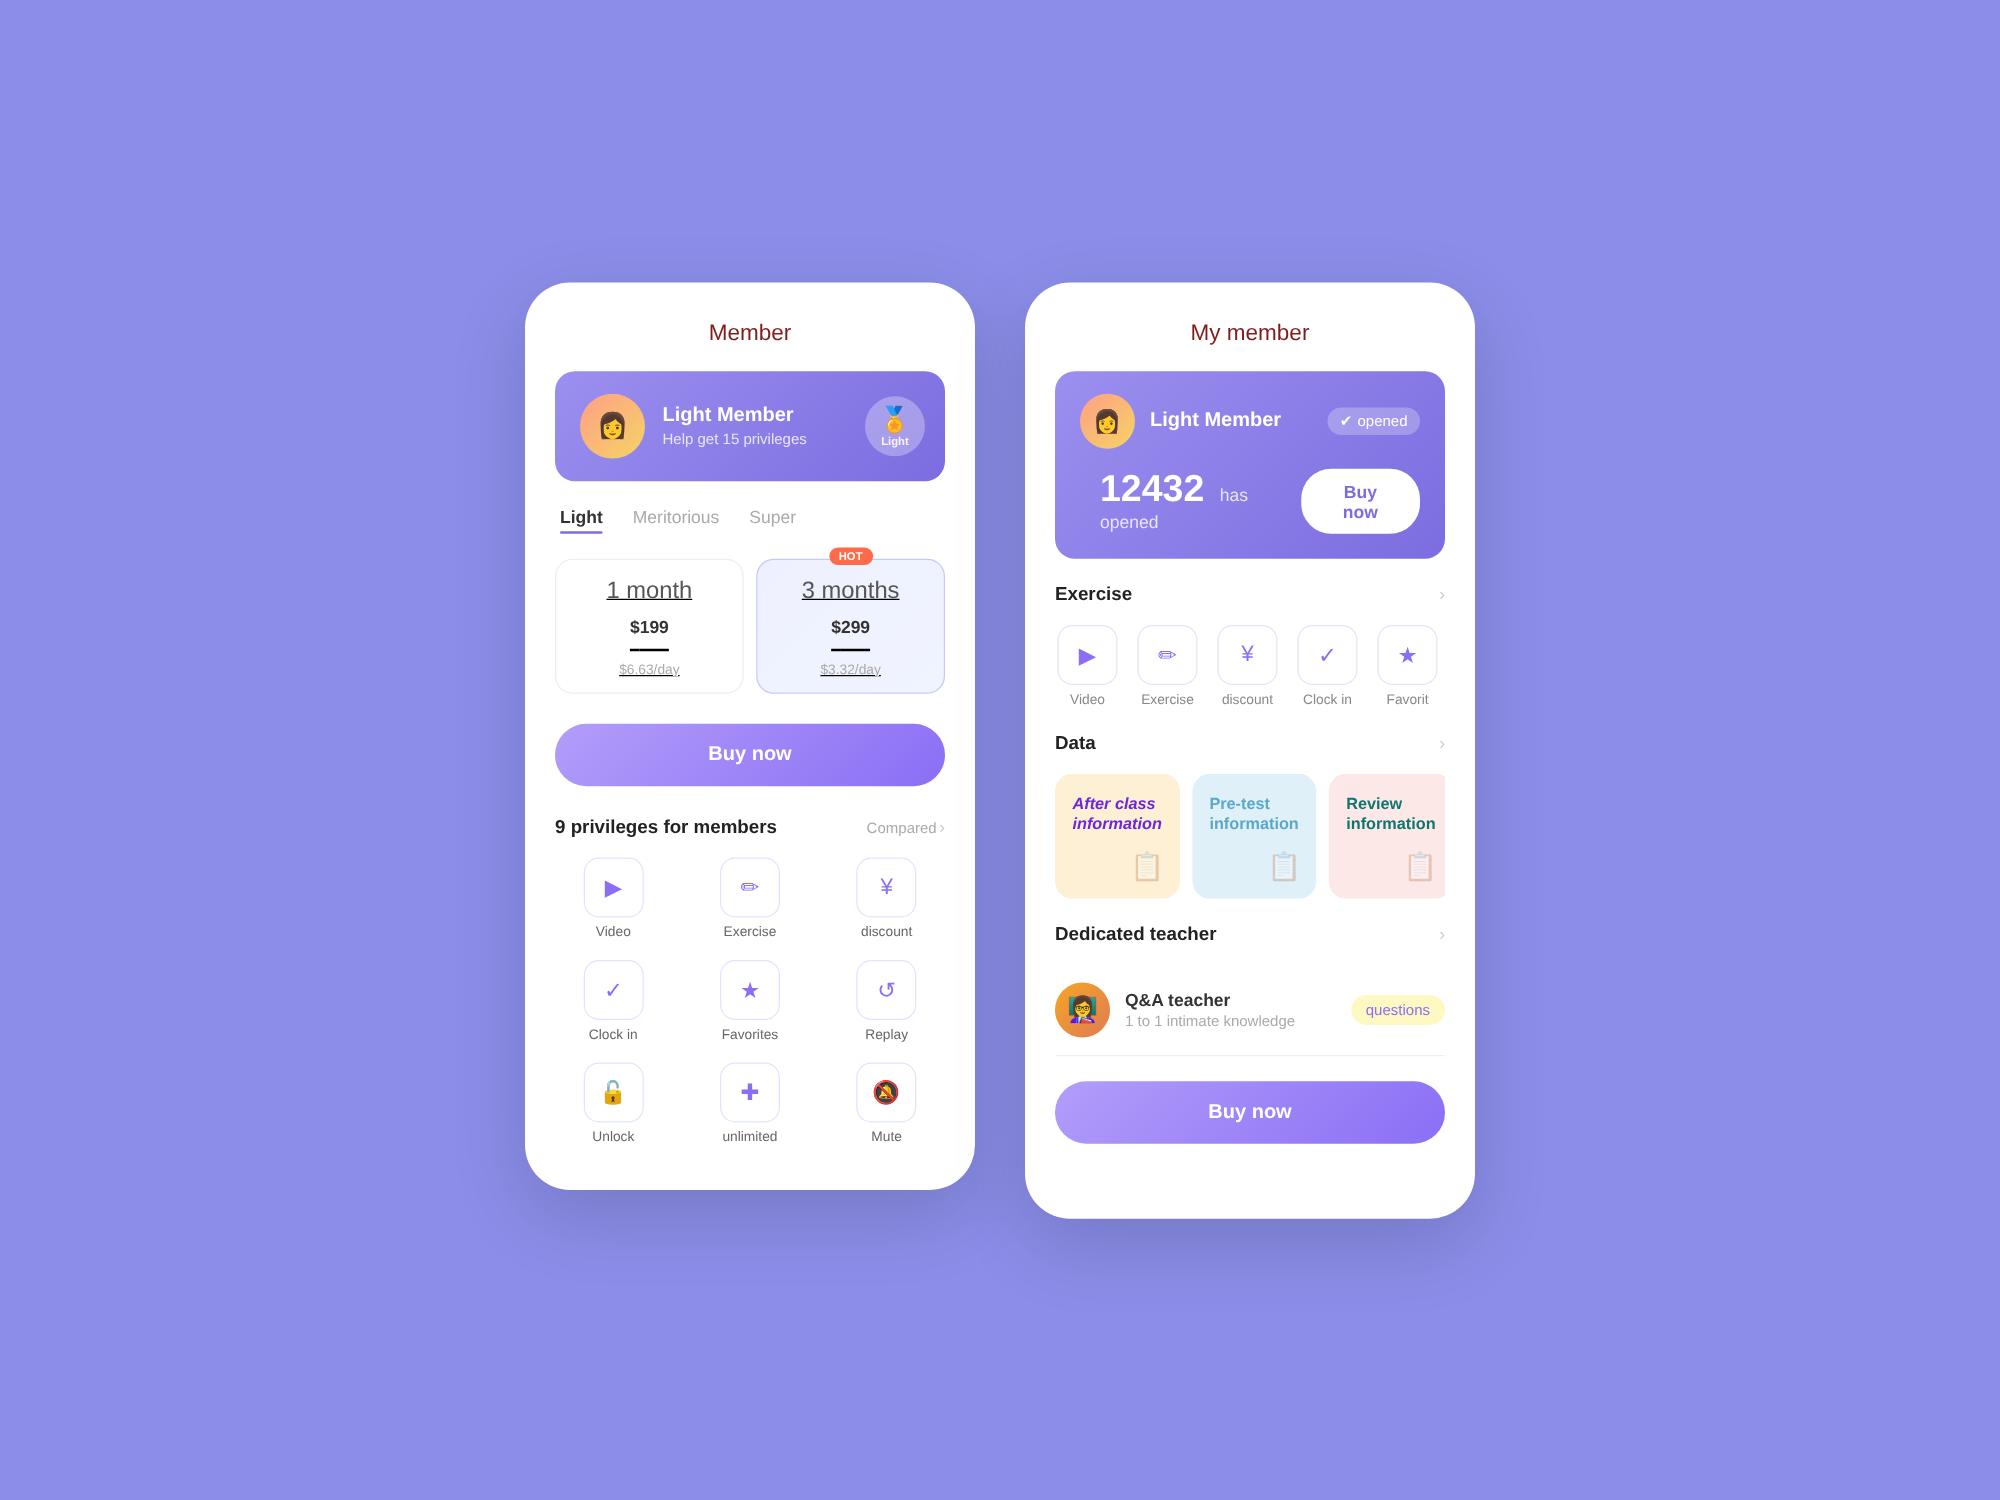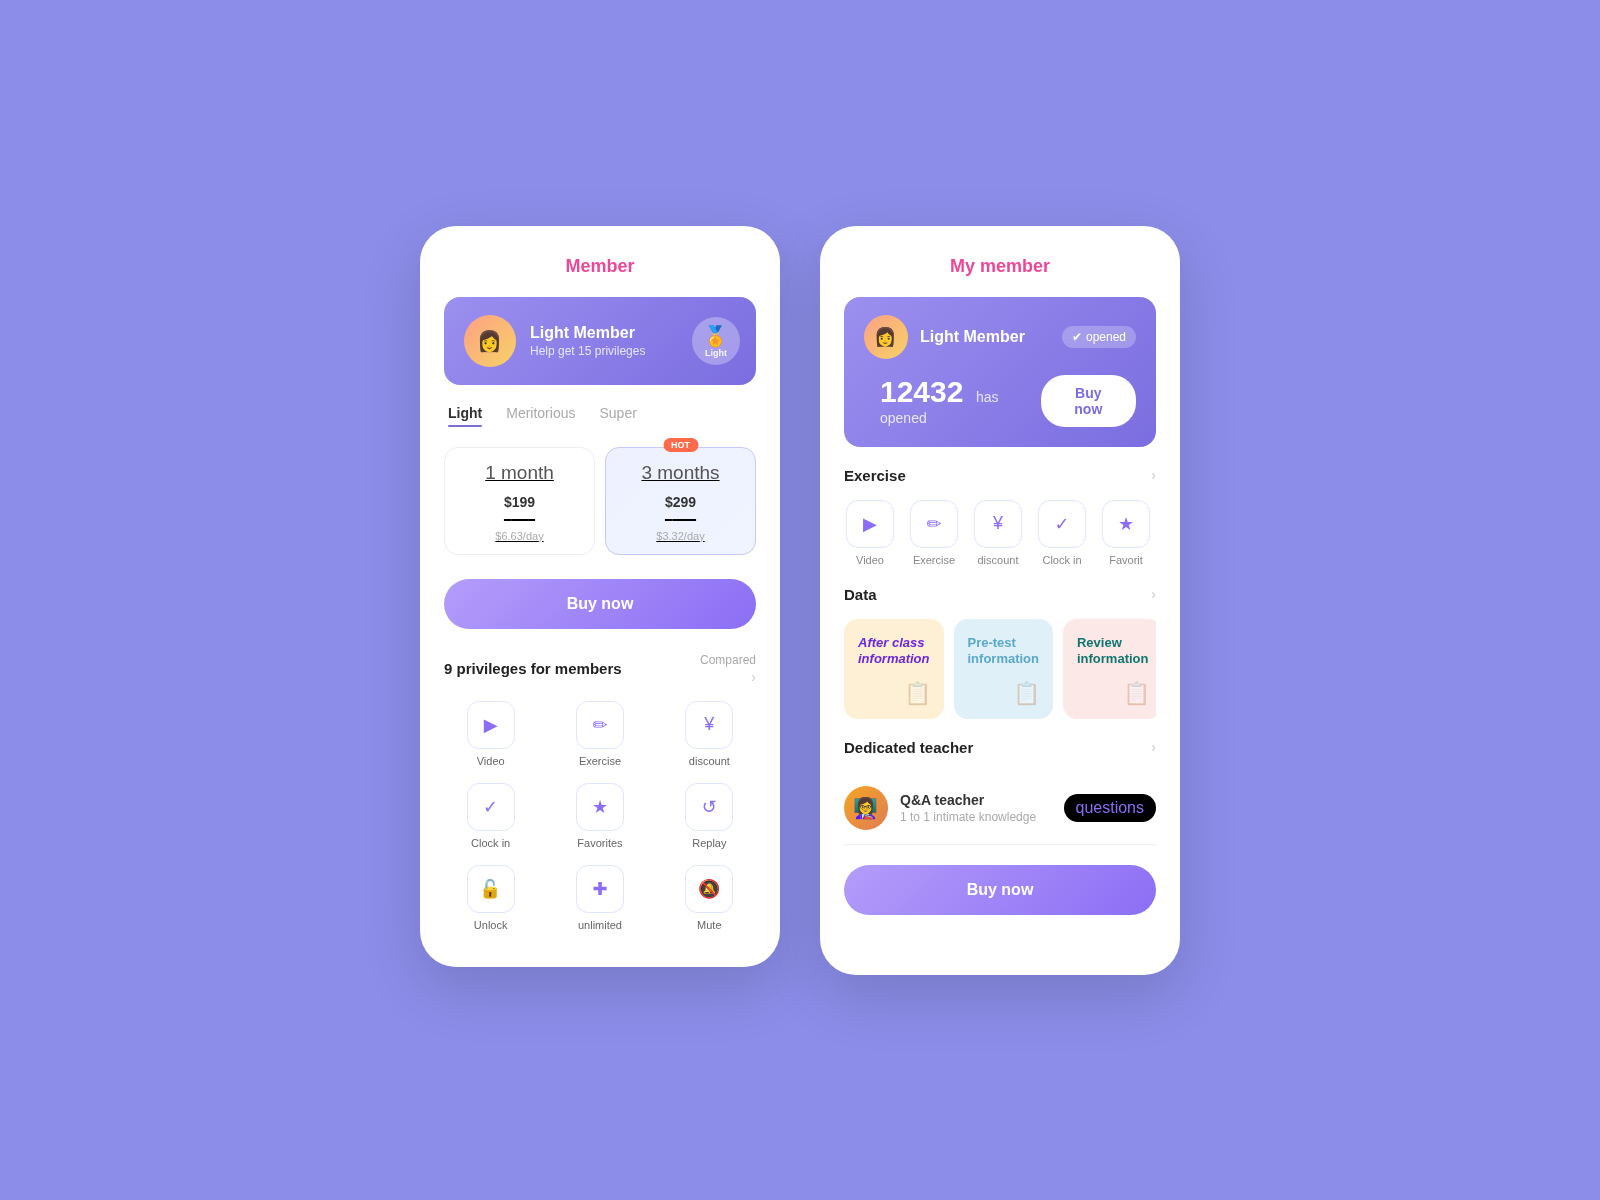--- a/index.html
+++ b/index.html
@@ -20,22 +20,22 @@
     .phone-card {
       background: #fff;
       border-radius: 36px;
       padding: 30px 24px 36px;
       width: 360px;
       box-shadow: 0 20px 60px rgba(0,0,0,0.15);
     }
     .phone-title {
       text-align: center;
       font-size: 18px;
-      font-weight: 700;
-      color: #ec4899;
+      font-weight: 400;
+      color: #7f1d1d;
       margin-bottom: 20px;
     }
 
     
     .member-banner {
       background: linear-gradient(135deg, #9b8fef, #7b6de0);
       border-radius: 16px;
       padding: 18px 20px;
       display: flex;
       align-items: center;
@@ -198,21 +198,20 @@
       font-size: 15px;
       font-weight: 700;
       color: #222;
     }
     .section-link {
       font-size: 12px;
       color: #aaa;
       display: flex;
       align-items: flex-end;
       gap: 2px;
-      flex-direction: column;
     }
     .privileges-grid {
       display: grid;
       grid-template-columns: repeat(3, 1fr);
       gap: 16px;
     }
     .privilege-item {
       display: flex;
       flex-direction: column;
       align-items: center;
@@ -392,23 +391,23 @@
       font-size: 14px;
       font-weight: 700;
       color: #333;
     }
     .teacher-desc {
       font-size: 12px;
       color: #aaa;
       margin-top: 2px;
     }
     .questions-badge {
-      background: #000000;
+      background: #fef9c3;
       color: #8b6ef5;
-      font-size: 16px;
+      font-size: 12px;
       padding: 5px 12px;
       border-radius: 14px;
     }
 
     .chevron-right {
       color: #ccc;
       font-size: 14px;
     }
   </style>
 </head>

